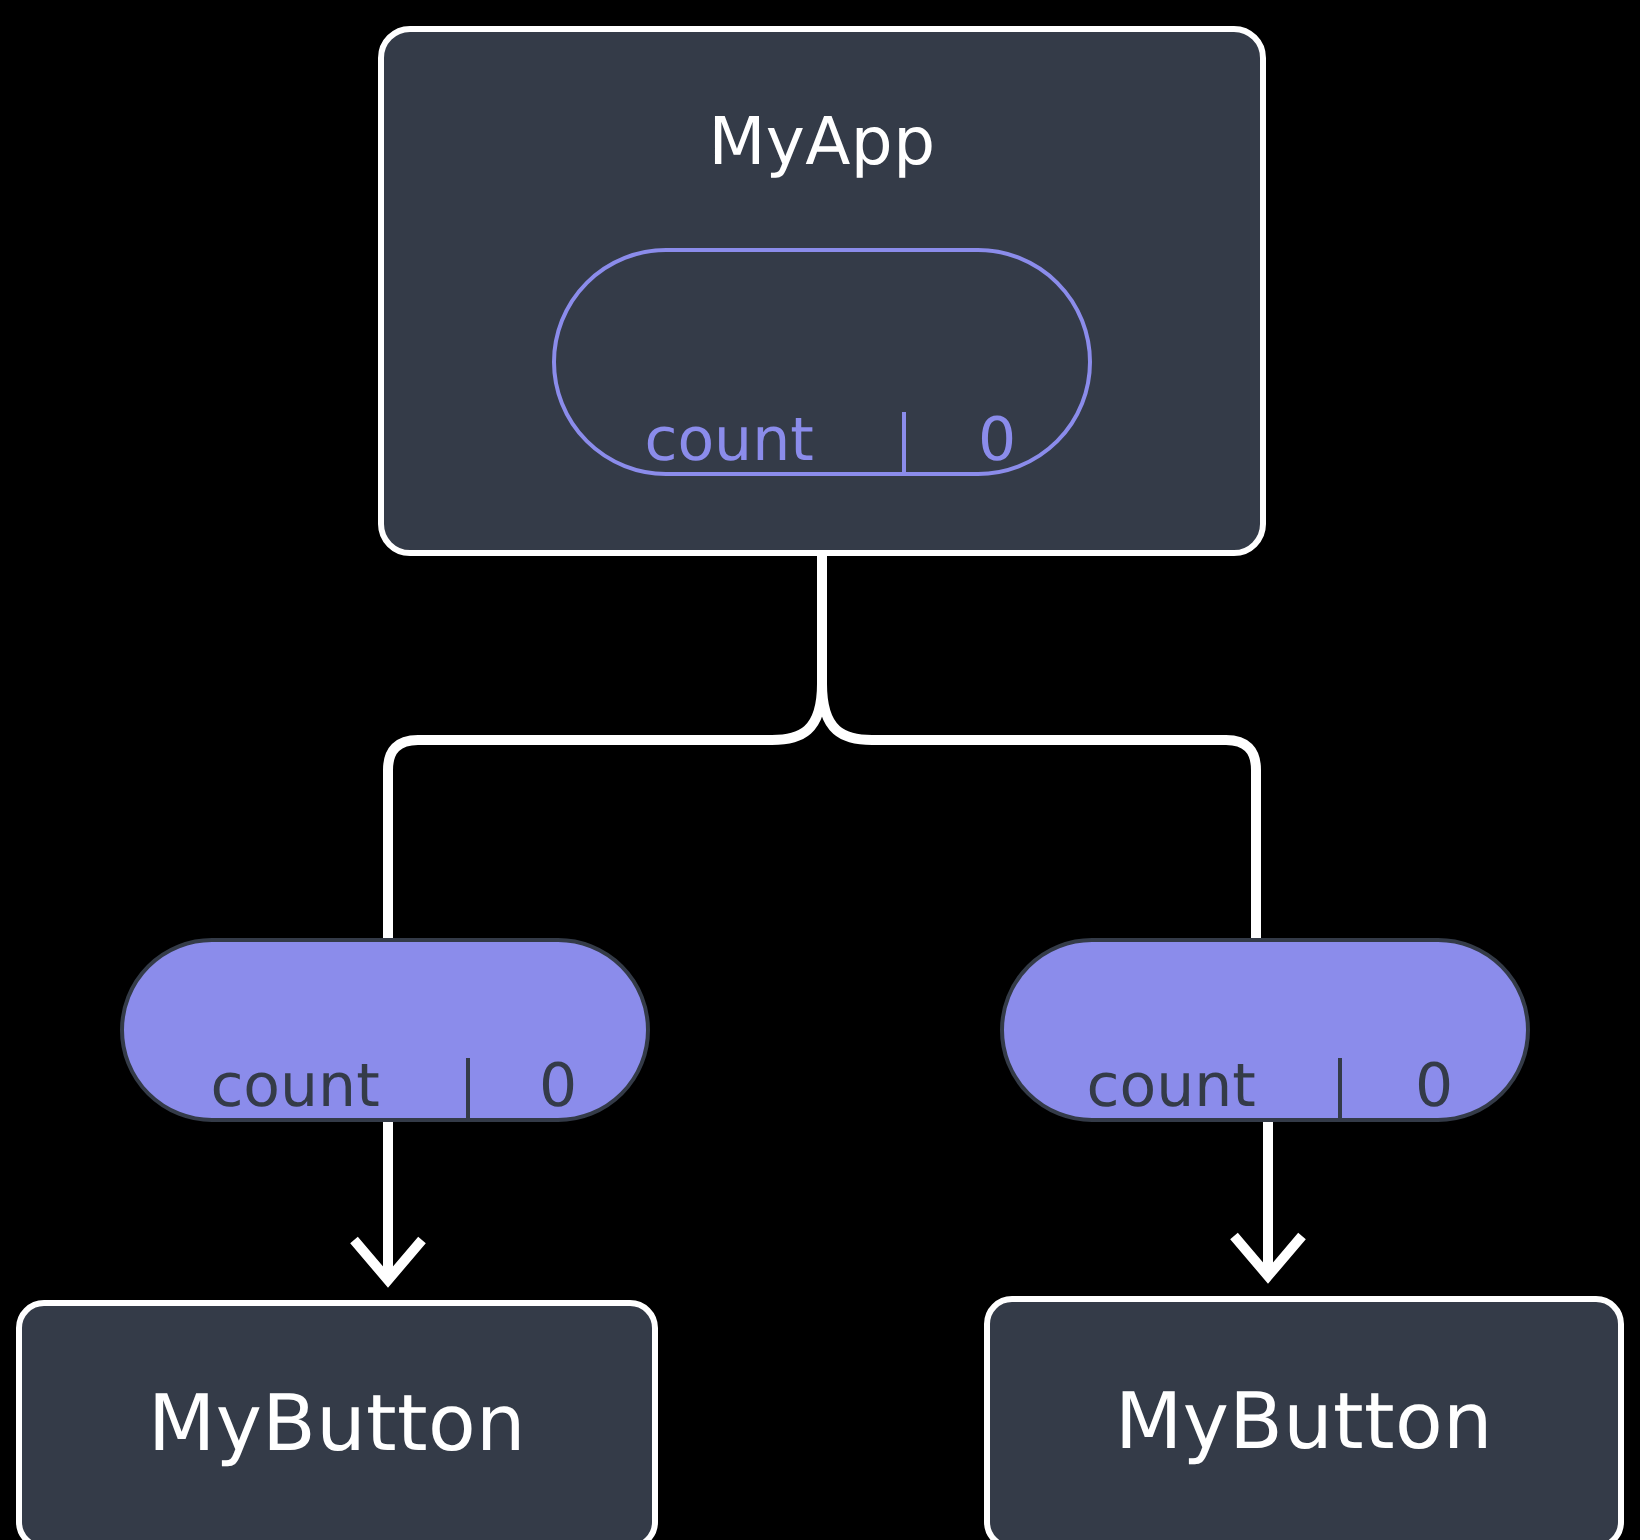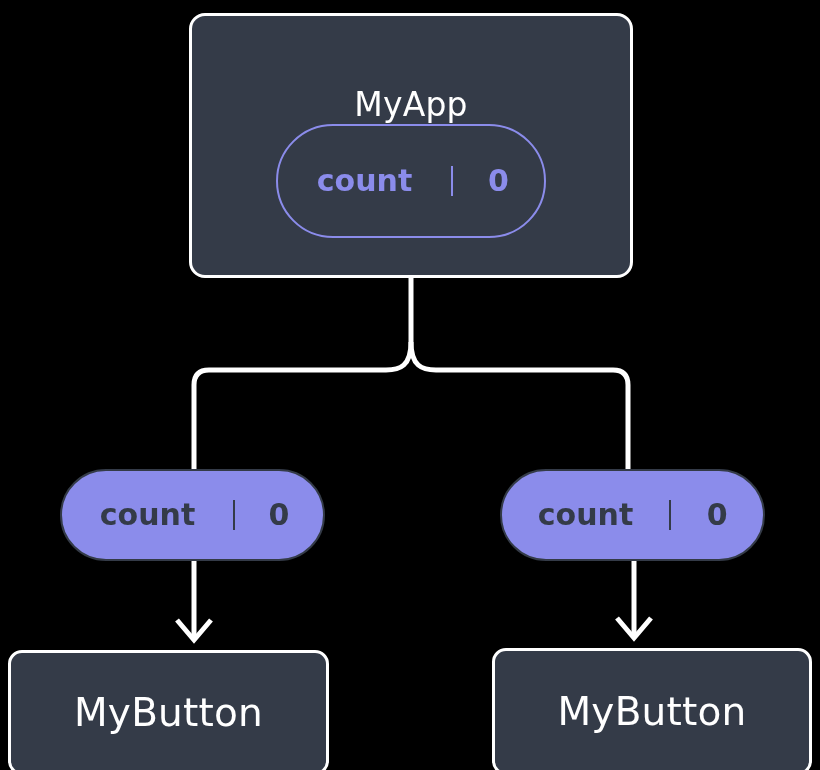--- a/index.html
+++ b/index.html
@@ -50,21 +50,21 @@
 
   
   #root-box {
     left: 189px;
     top: 13px;
     width: 444px;
     height: 265px;
     border-radius: 16px;
   }
   #root-box .comp-title {
-    margin-top: 72px;
+    margin-top: 38px;
   }
 
   
   .leaf-box {
     justify-content: center;
   }
   #leaf-box-left {
     left: 8px;
     top: 650px;
     width: 321px;
@@ -78,24 +78,23 @@
   }
   .leaf-box .comp-title {
     font-size: 39px;
   }
 
   
   .pill {
     position: absolute;
     box-sizing: border-box;
     display: flex;
-    align-items: center;
+    align-items: flex-end;
     border-radius: 999px;
     overflow: hidden;
-    font-weight: bold;
   }
   .pill .pill-key,
   .pill .pill-val {
     display: flex;
     align-items: center;
     justify-content: center;
     font-size: 30px;
     line-height: 1;
     white-space: nowrap;
   }

